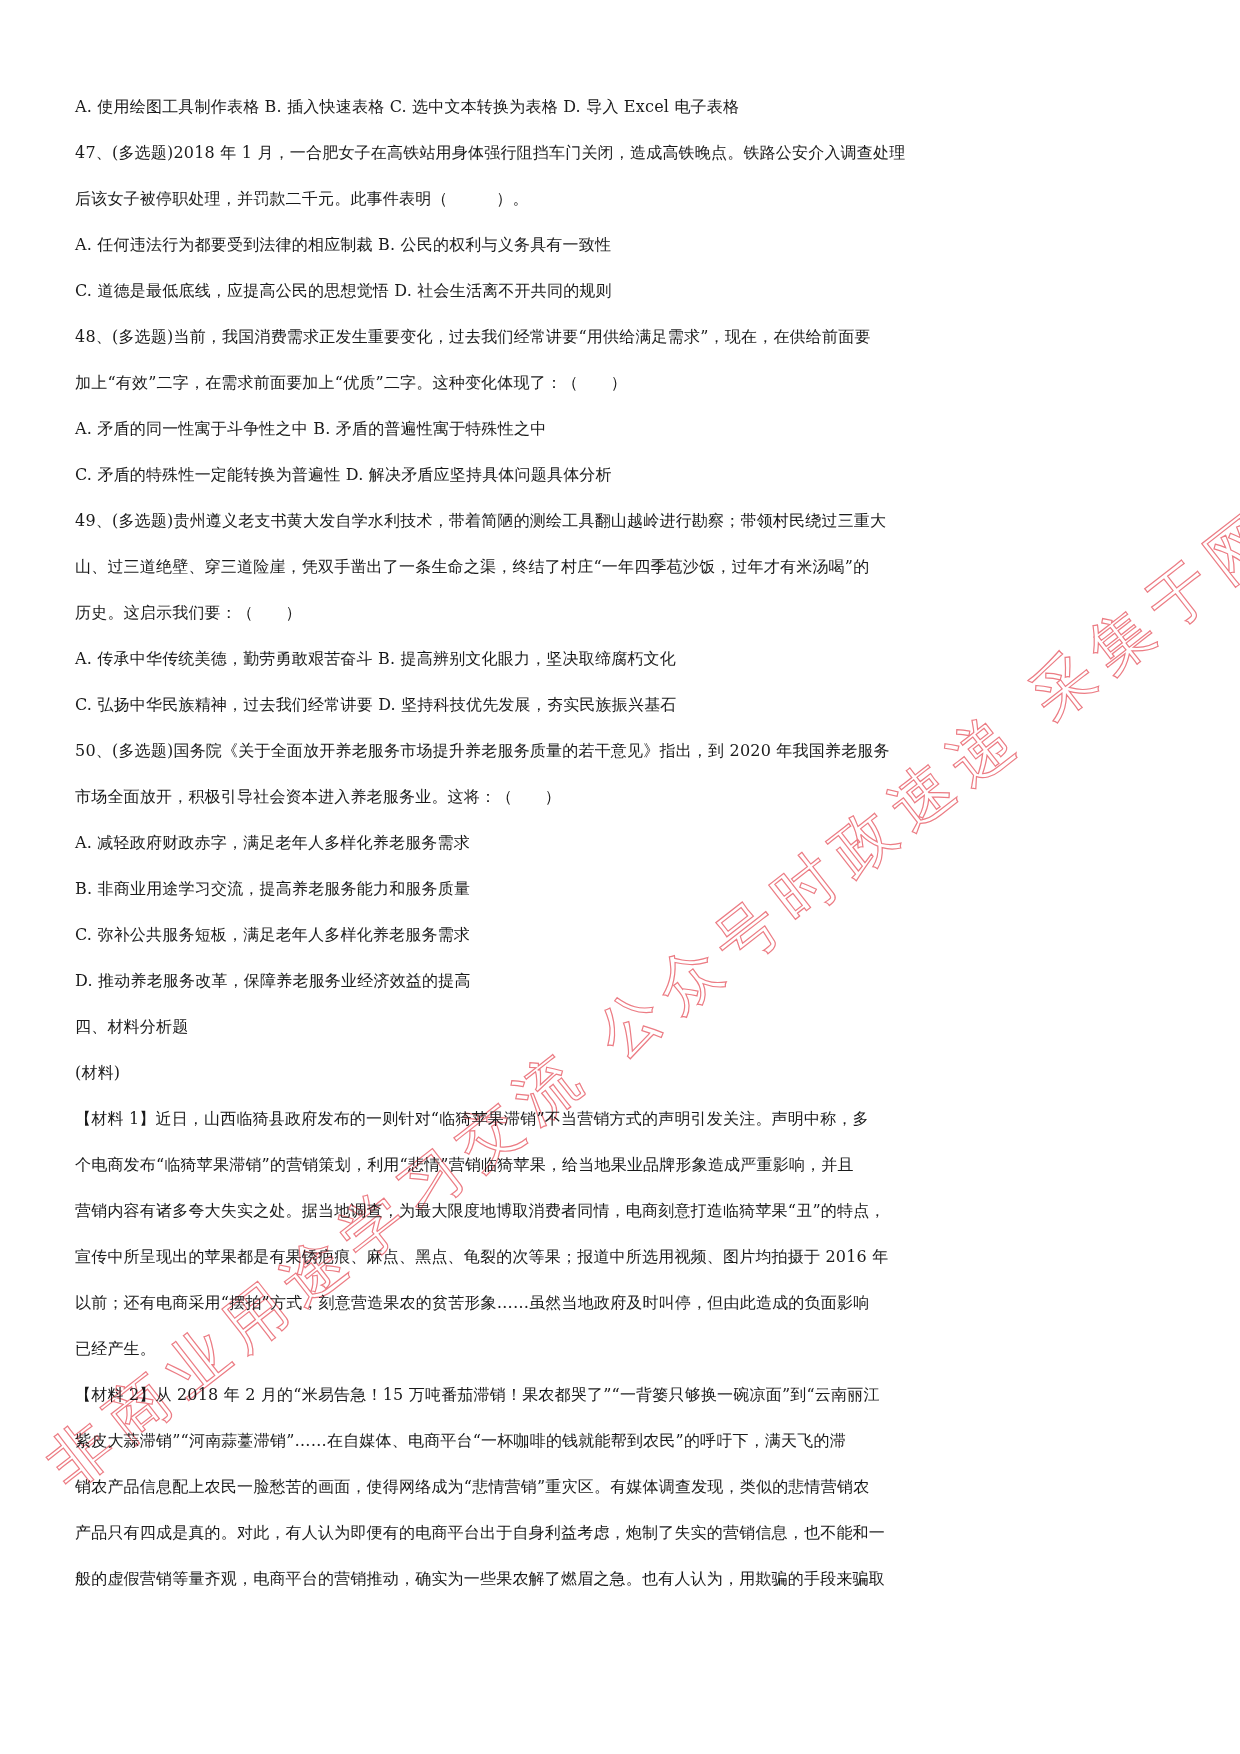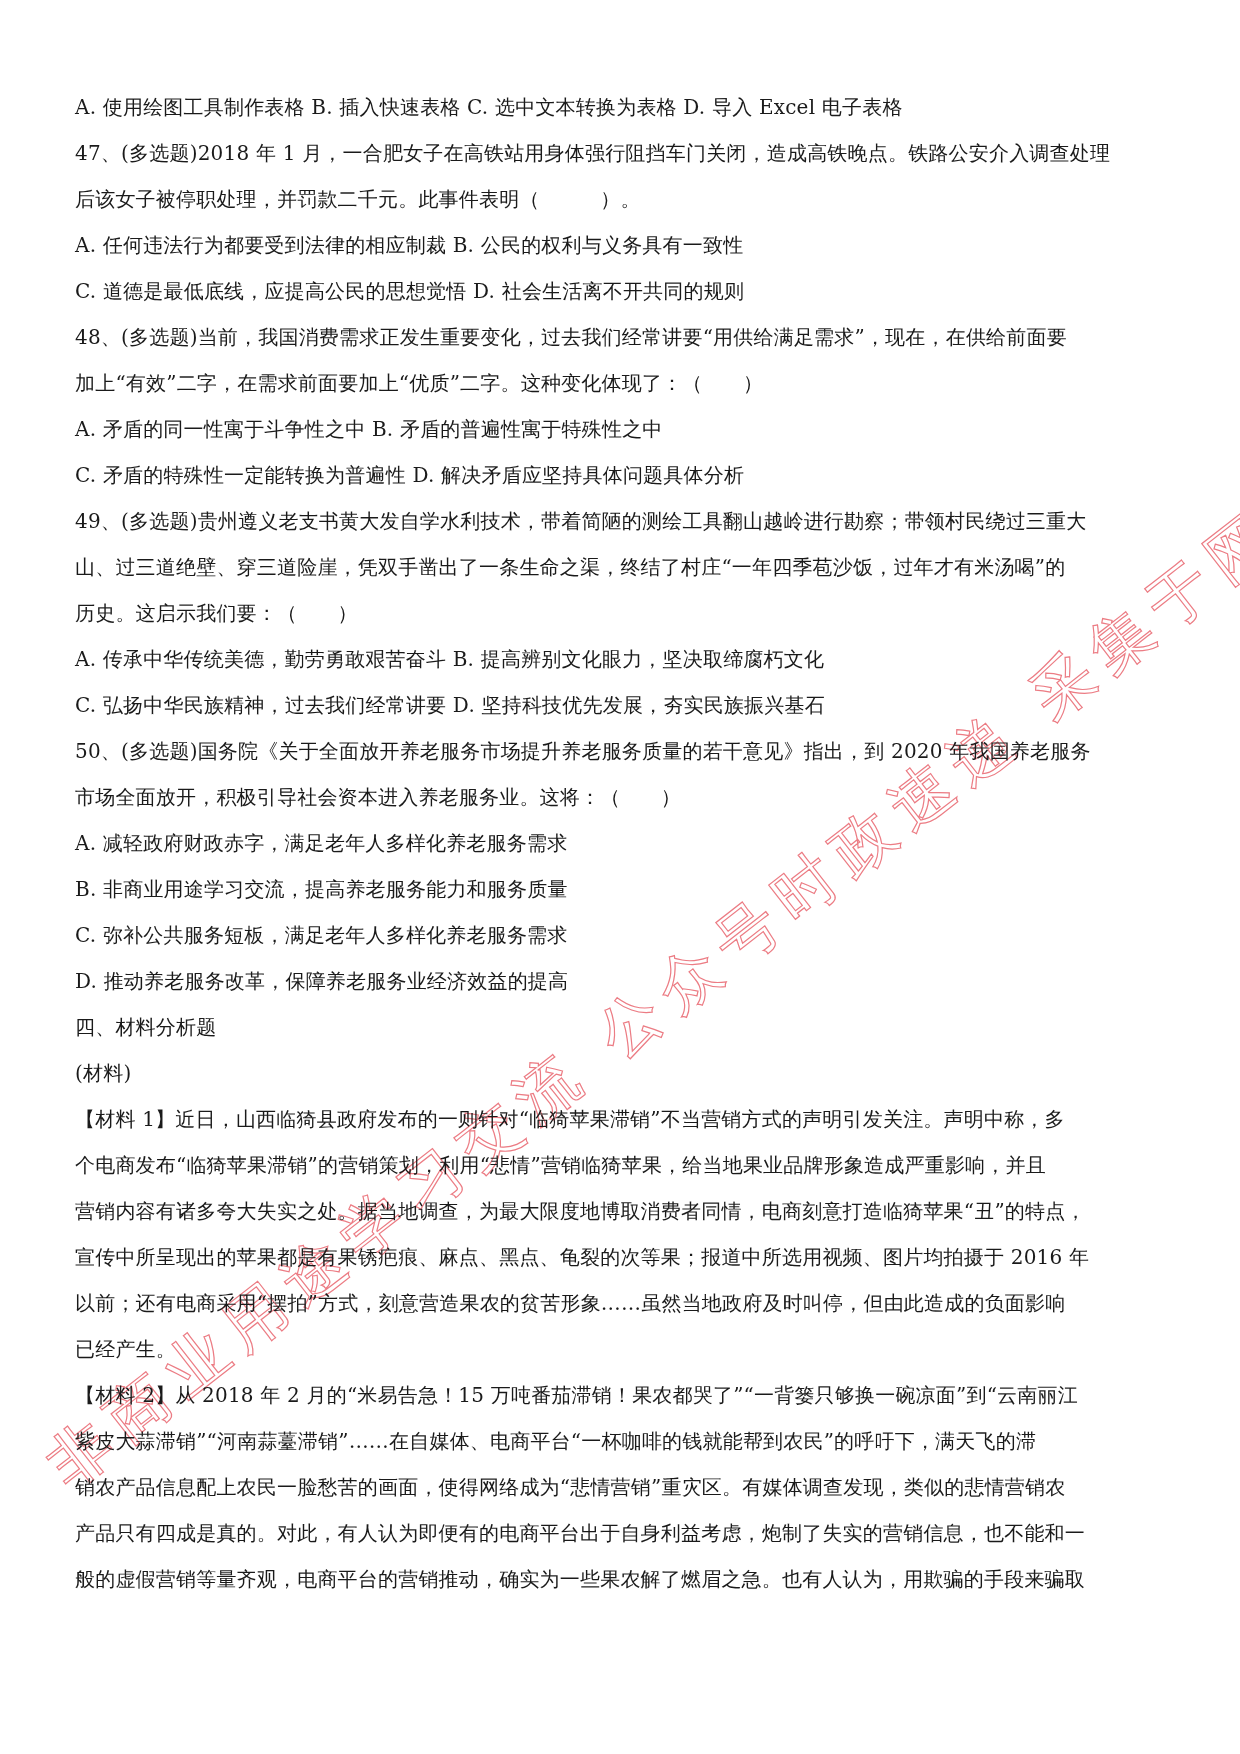--- a/index.html
+++ b/index.html
@@ -6,21 +6,21 @@
   body {
     width: 1240px; height: 1754px; position: relative; overflow: hidden;
     font-family: "DejaVu Serif", "Liberation Serif", serif;
     color: #1a1a1a;
   }
   .page { position: absolute; left: 0; top: 0; width: 1240px; height: 1754px; }
   .content {
     position: absolute; left: 75px; top: 84px; width: 1096px;
   }
   .line {
-    font-size: 20px; line-height: 46px; height: 46px;
+    font-size: 16px; line-height: 46px; height: 46px;
     white-space: nowrap; letter-spacing: 0.2px;
   }
   .watermark-wrap {
     position: absolute; left: 30px; top: 1440px; transform: rotate(-38deg); transform-origin: 0 0;
     font-size: 62px; letter-spacing: 12px; white-space: nowrap;
     color: transparent; -webkit-text-stroke: 1.2px #ec7c84;
     font-family: "DejaVu Serif", serif; pointer-events: none;
   }
 </style>
 </head>

